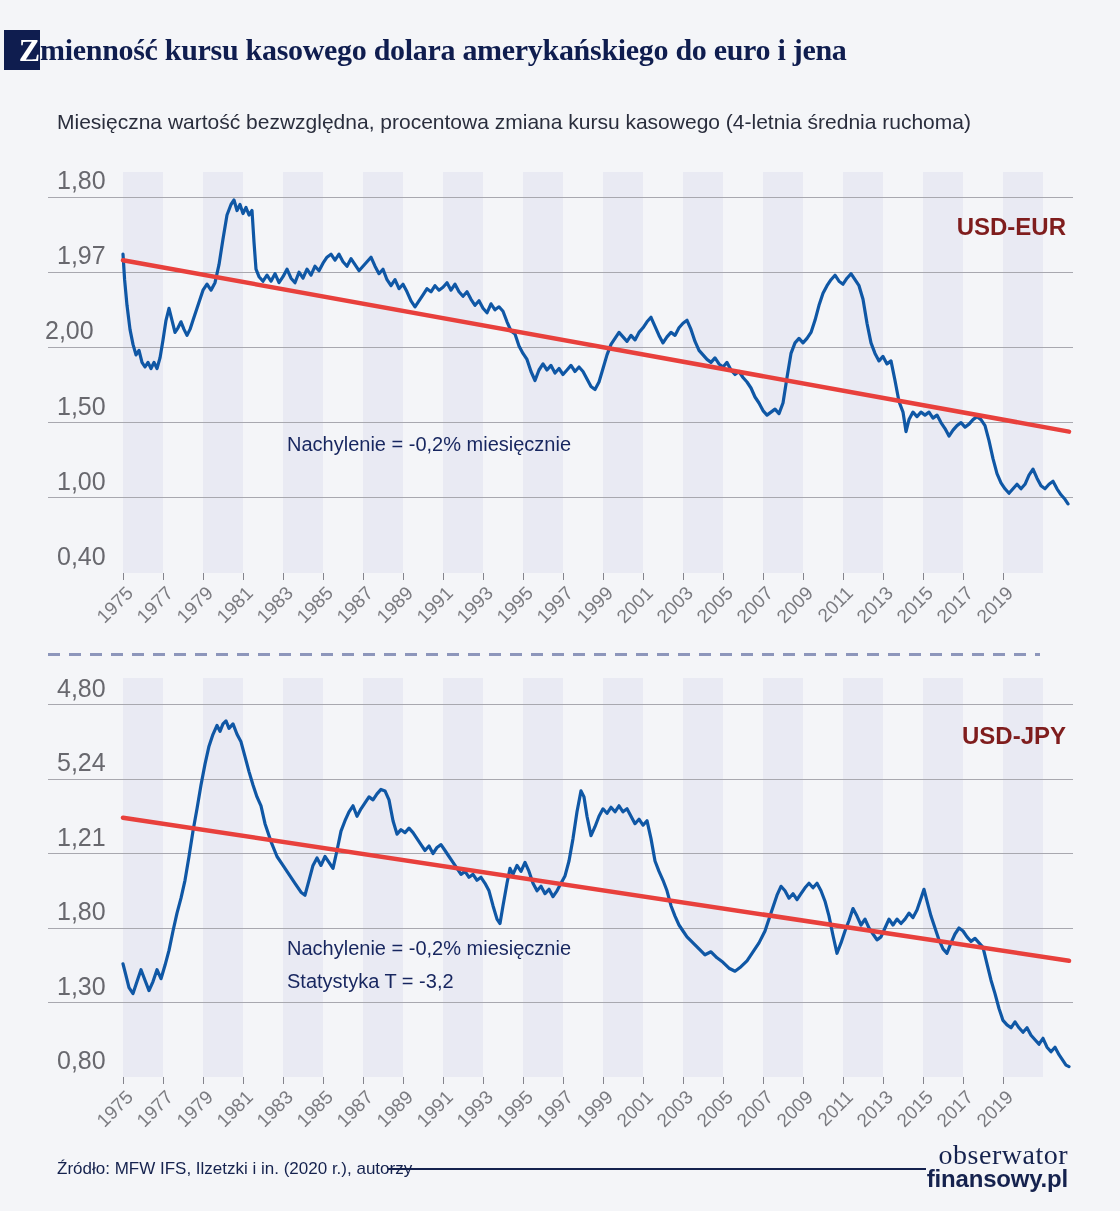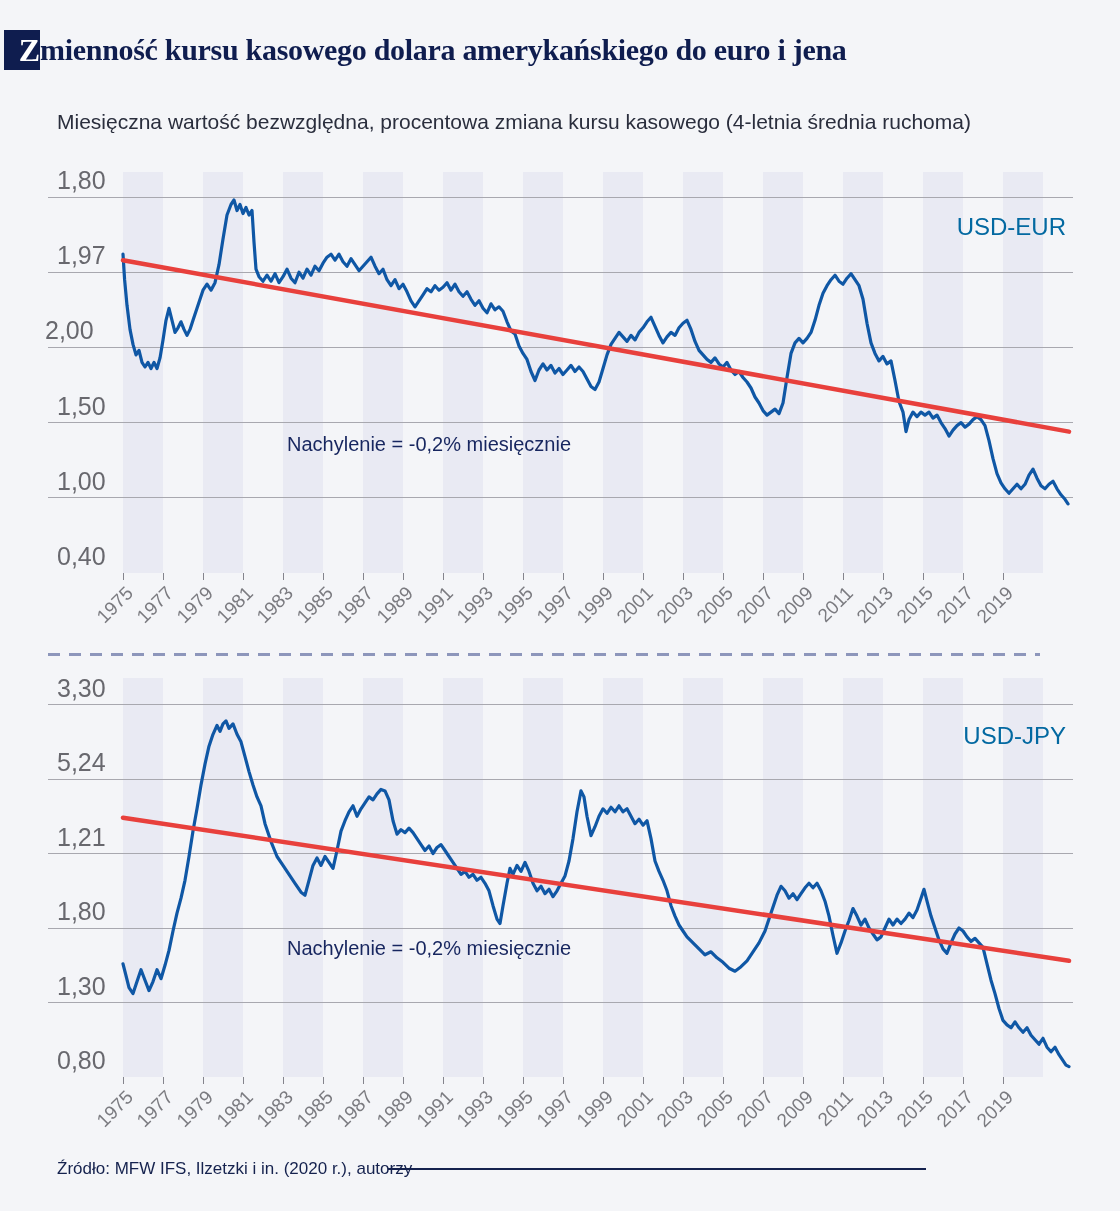--- a/index.html
+++ b/index.html
@@ -17,21 +17,21 @@
   .plot{position:absolute;left:48px;top:0;width:1025px;overflow:hidden;}
   .stripes{position:absolute;top:0;bottom:0;left:75px;width:950px;
            background:repeating-linear-gradient(90deg,#e9eaf3 0 40px,rgba(0,0,0,0) 40px 80px);}
   .gridline{position:absolute;left:0;width:1025px;height:1px;background:#a8a8af;}
   .axisline{position:absolute;left:0;width:1025px;height:1.5px;background:#84848d;}
   .ylabel{position:absolute;left:9px;font-size:25px;color:#68686e;line-height:28px;}
   .xtick{position:absolute;width:1.5px;height:7px;background:#84848d;}
   .xlabel{position:absolute;width:80px;text-align:right;font-size:19px;color:#7b7b80;
           transform:rotate(-45deg);transform-origin:100% 0;line-height:20px;}
   .plot svg{position:absolute;left:0;top:0;}
-  .pair-label{position:absolute;font-size:24px;color:#0369a1;font-weight:400;right:54px;}
+  .pair-label{position:absolute;font-size:24px;color:#7f1d1d;font-weight:700;right:54px;}
   .annot{position:absolute;font-size:20px;color:#17265f;line-height:33px;white-space:nowrap;}
   
   #separator{position:absolute;left:48px;top:653px;width:992px;height:2.5px;
              background:repeating-linear-gradient(90deg,#8d96bb 0 12px,rgba(0,0,0,0) 12px 21px);}
   
   #source{position:absolute;left:57px;top:1159px;font-size:17px;color:#15224e;}
   #footer-line{position:absolute;left:388px;top:1168px;width:538px;height:2px;background:#15224e;}
   #logo{position:absolute;right:52px;top:1142px;text-align:right;color:#15224e;}
   #logo .l1{font-family:"Liberation Serif",serif;font-size:28px;line-height:26px;letter-spacing:0.5px;}
   #logo .l2{font-weight:bold;font-size:24px;line-height:22px;letter-spacing:-0.2px;}
@@ -133,22 +133,23 @@
         <div class="gridline" style="top: 324px;"></div>
         <div class="axisline" style="top: 398.5px;"></div>
         <svg width="1025" height="399" viewBox="0 0 1025 399">
           <polyline points="75.0,285.8 78.0,297.7 81.0,309.6 85.0,315.6 89.0,303.6 93.0,291.7 97.0,302.2 101.0,312.6 105.0,303.6 109.0,291.7 113.0,300.7 117.0,287.3 121.0,272.4 125.0,253.0 129.0,235.1 133.0,220.2 137.0,202.3 141.0,178.5 145.0,153.1 149.0,130.8 153.0,107.0 157.0,86.1 161.0,68.2 165.0,56.3 169.0,47.4 172.0,53.3 175.0,45.9 178.0,42.9 181.0,50.3 185.0,45.9 189.0,56.3 193.0,63.8 197.0,78.6 201.0,93.6 205.0,107.0 209.0,118.9 213.0,127.8 217.0,145.7 223.0,163.6 229.0,178.5 235.0,187.4 241.0,196.4 247.0,205.3 253.0,214.2 257.0,217.2 261.0,202.3 265.0,187.4 269.0,180.0 273.0,187.4 277.0,178.5 281.0,184.4 285.0,190.4 289.0,172.5 293.0,153.1 297.0,142.7 301.0,133.8 305.0,127.8 309.0,138.3 313.0,130.8 317.0,124.8 321.0,118.9 325.0,121.9 329.0,115.9 333.0,111.4 337.0,112.9 341.0,121.9 345.0,142.7 349.0,156.1 353.0,151.7 357.0,154.6 361.0,150.2 365.0,154.6 369.0,160.6 373.0,166.6 377.0,172.5 381.0,168.0 385.0,175.5 389.0,169.5 393.0,166.6 397.0,172.5 401.0,178.5 405.0,184.4 409.0,190.4 413.0,196.4 417.0,193.4 421.0,199.3 425.0,196.4 429.0,202.3 433.0,199.3 437.0,205.3 441.0,212.8 445.0,227.7 449.0,241.1 452.0,245.5 455.0,227.7 459.0,205.3 462.0,190.4 465.0,196.4 469.0,187.4 473.0,193.4 477.0,184.4 481.0,193.4 485.0,205.3 489.0,212.8 493.0,208.3 497.0,215.7 501.0,211.3 505.0,218.7 509.0,212.8 513.0,205.3 517.0,197.9 521.0,183.0 525.0,160.6 529.0,133.8 533.0,112.9 536.0,118.9 539.0,138.3 543.0,157.6 547.0,148.7 551.0,138.3 555.0,130.8 559.0,135.3 563.0,129.3 567.0,133.8 571.0,127.8 575.0,133.8 579.0,130.8 583.0,138.3 587.0,145.7 591.0,141.2 595.0,147.2 599.0,142.7 603.0,160.6 607.0,183.0 611.0,193.4 615.0,202.3 619.0,212.8 623.0,227.7 627.0,238.1 631.0,247.0 635.0,253.0 639.0,258.9 645.0,264.9 651.0,270.9 657.0,276.8 663.0,273.8 669.0,279.8 675.0,284.3 681.0,290.2 687.0,293.2 693.0,288.7 699.0,282.8 705.0,273.8 711.0,264.9 717.0,253.0 723.0,235.1 729.0,217.2 733.0,208.3 737.0,212.8 741.0,220.2 745.0,215.7 749.0,221.7 753.0,215.7 757.0,209.8 761.0,205.3 765.0,209.8 769.0,205.3 773.0,212.8 777.0,223.2 781.0,238.1 785.0,257.5 789.0,275.3 793.0,264.9 797.0,253.0 801.0,242.5 805.0,230.6 809.0,238.1 813.0,247.0 817.0,241.1 821.0,250.0 825.0,256.0 829.0,261.9 833.0,258.9 837.0,250.0 841.0,241.1 845.0,247.0 849.0,241.1 853.0,245.5 857.0,241.1 861.0,235.1 865.0,239.6 869.0,232.1 873.0,220.2 876.0,211.3 879.0,223.2 883.0,238.1 887.0,250.0 891.0,261.9 895.0,270.9 899.0,275.3 903.0,264.9 907.0,256.0 911.0,250.0 915.0,253.0 919.0,258.9 923.0,263.4 927.0,260.4 931.0,264.9 935.0,269.4 939.0,285.8 943.0,302.2 947.0,315.6 951.0,330.5 955.0,342.4 959.0,346.9 963.0,349.8 967.0,343.9 971.0,349.8 975.0,354.3 979.0,349.8 983.0,357.3 987.0,361.8 991.0,366.2 995.0,360.3 999.0,369.2 1003.0,373.7 1007.0,369.2 1011.0,376.7 1015.0,382.6 1018.0,387.1 1021.0,388.6" fill="none" stroke="#0f57a5" stroke-width="3.2" stroke-linejoin="round" stroke-linecap="round"></polyline>
           <polyline points="75.0,139.7 1021.0,282.8" fill="none" stroke="#e8403c" stroke-width="4.5" stroke-linejoin="round" stroke-linecap="round"></polyline>
         </svg>
       </div>
     <div class="pair-label" style="top:44px;">USD-JPY</div>
     <div class="annot" style="left:287px;top:254px;">
       <div>Nachylenie = -0,2% miesięcznie</div>
-    </div>
-  <div class="ylabel" style="top: -4.5px; left: 57px; position: absolute;">3,30</div>
+      <div>Statystyka T = -3,2</div>
+    </div>
+  <div class="ylabel" style="top: -4.5px; left: 57px; position: absolute;">4,80</div>
       <div class="ylabel" style="top: 70px; left: 57px; position: absolute;">5,24</div>
       <div class="ylabel" style="top: 144.5px; left: 57px; position: absolute;">1,21</div>
       <div class="ylabel" style="top: 219px; left: 57px; position: absolute;">1,80</div>
       <div class="ylabel" style="top: 293.5px; left: 57px; position: absolute;">1,30</div>
       <div class="ylabel" style="top: 368px; left: 57px; position: absolute;">0,80</div>
       <div class="xtick" style="left: 122.5px; top: 399px;"></div>
       <div class="xlabel" style="left: 43px; top: 409px;">1975</div>
       <div class="xtick" style="left: 162.5px; top: 399px;"></div>
       <div class="xlabel" style="left: 83px; top: 409px;">1977</div>
       <div class="xtick" style="left: 202.5px; top: 399px;"></div>
@@ -190,14 +191,18 @@
       <div class="xtick" style="left: 922.5px; top: 399px;"></div>
       <div class="xlabel" style="left: 843px; top: 409px;">2015</div>
       <div class="xtick" style="left: 962.5px; top: 399px;"></div>
       <div class="xlabel" style="left: 883px; top: 409px;">2017</div>
       <div class="xtick" style="left: 1002.5px; top: 399px;"></div>
       <div class="xlabel" style="left: 923px; top: 409px;">2019</div>
     </div>
 
   <div id="source">Źródło: MFW IFS, Ilzetzki i in. (2020 r.), autorzy</div>
   <div id="footer-line"></div>
+  <div id="logo">
+    <div class="l1">obserwator</div>
+    <div class="l2">finansowy.pl</div>
+  </div>
 
 </div>
 
 </body></html>

